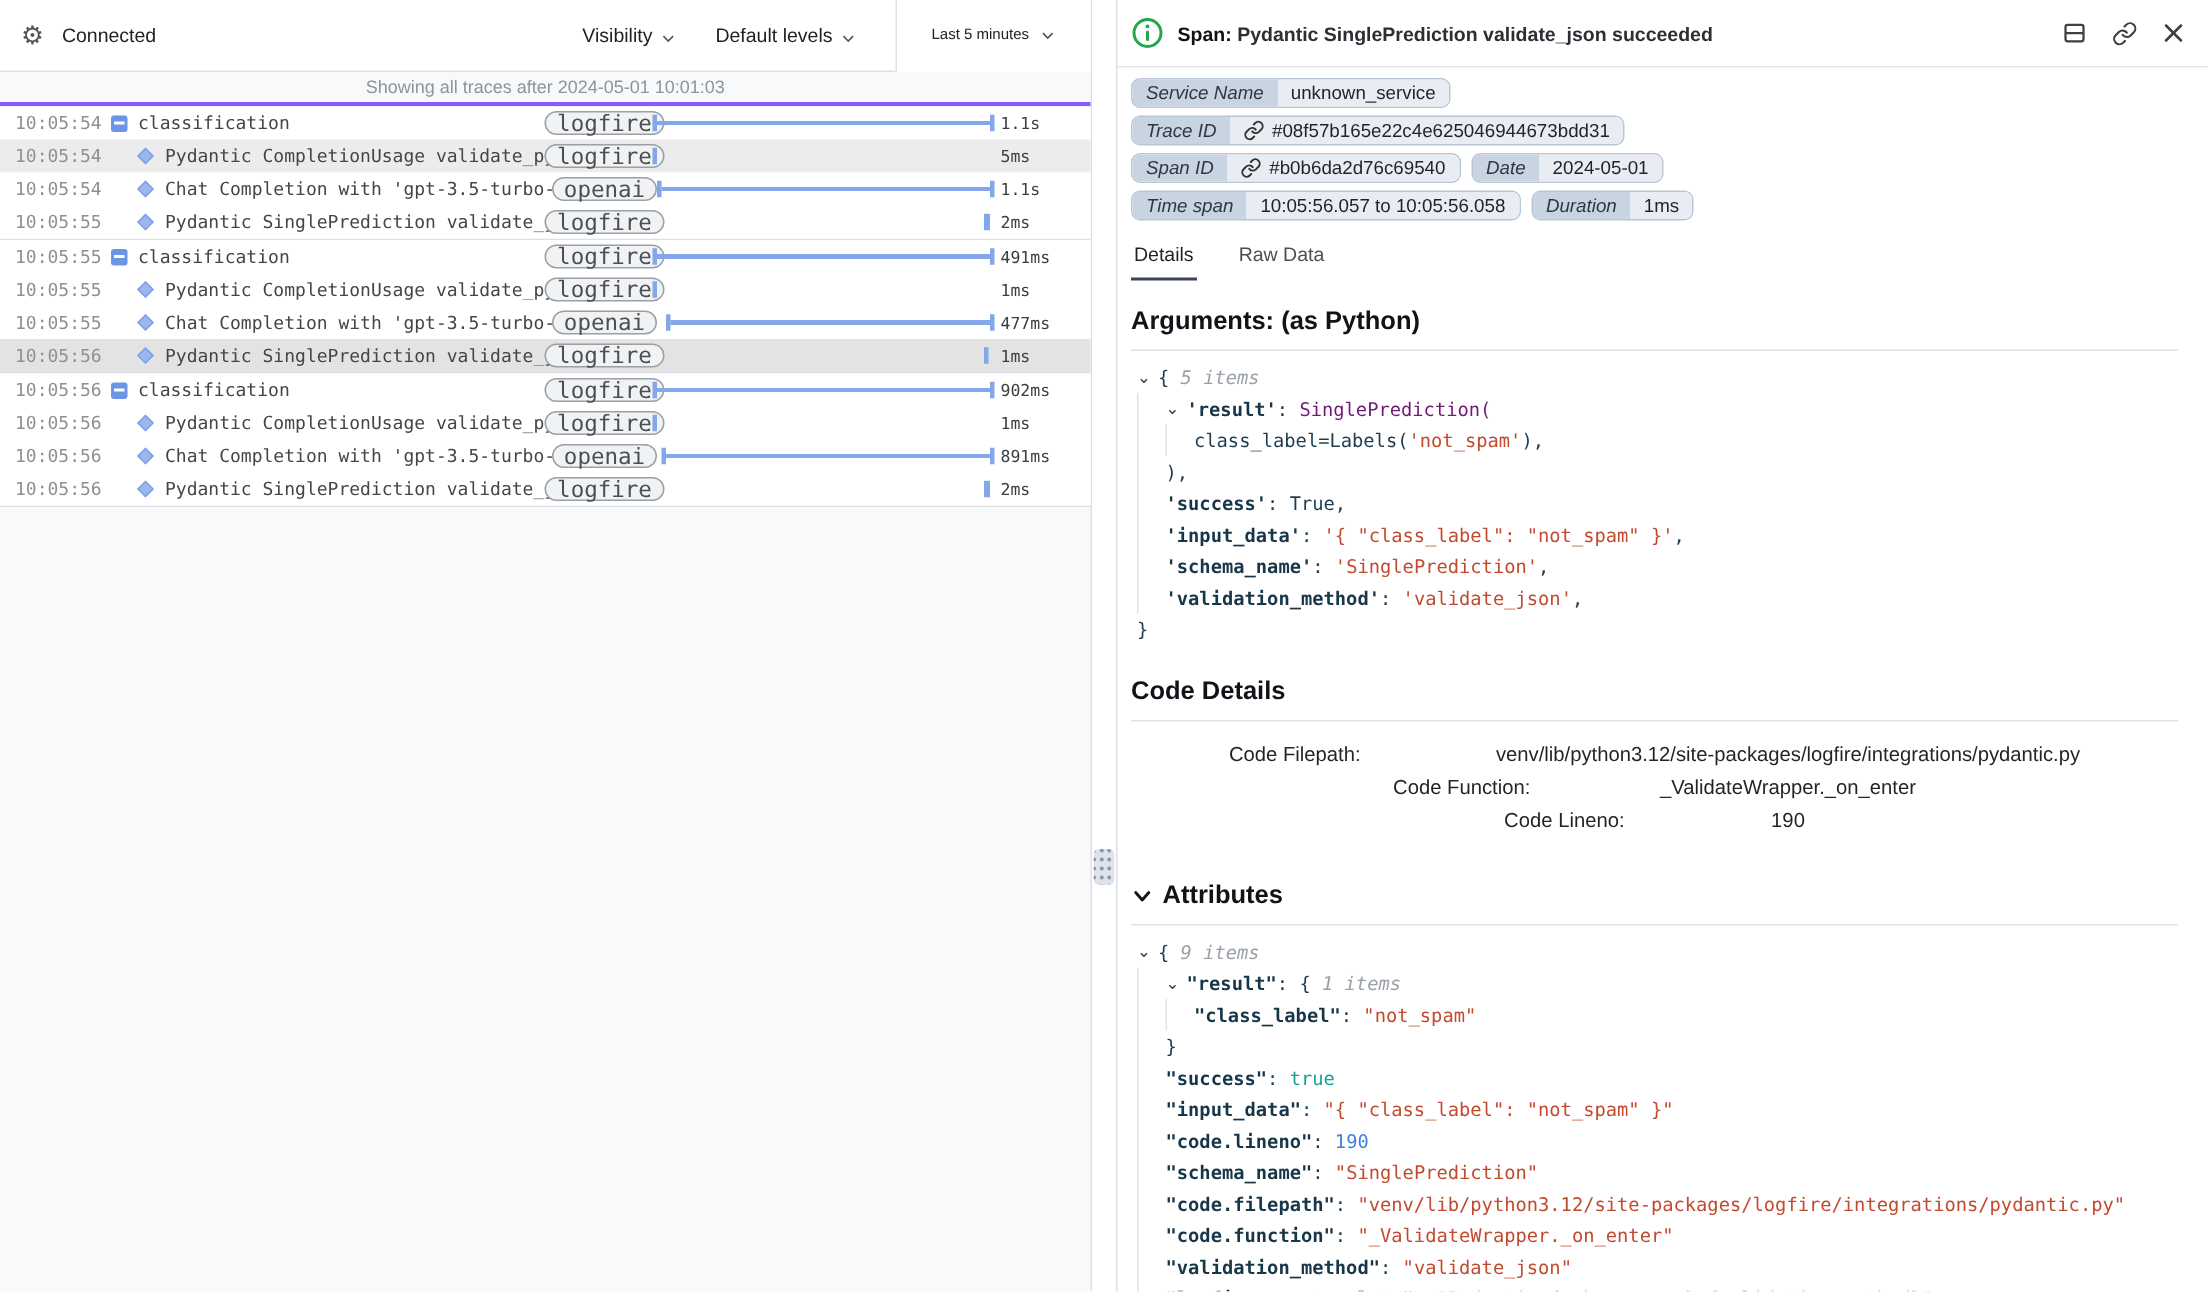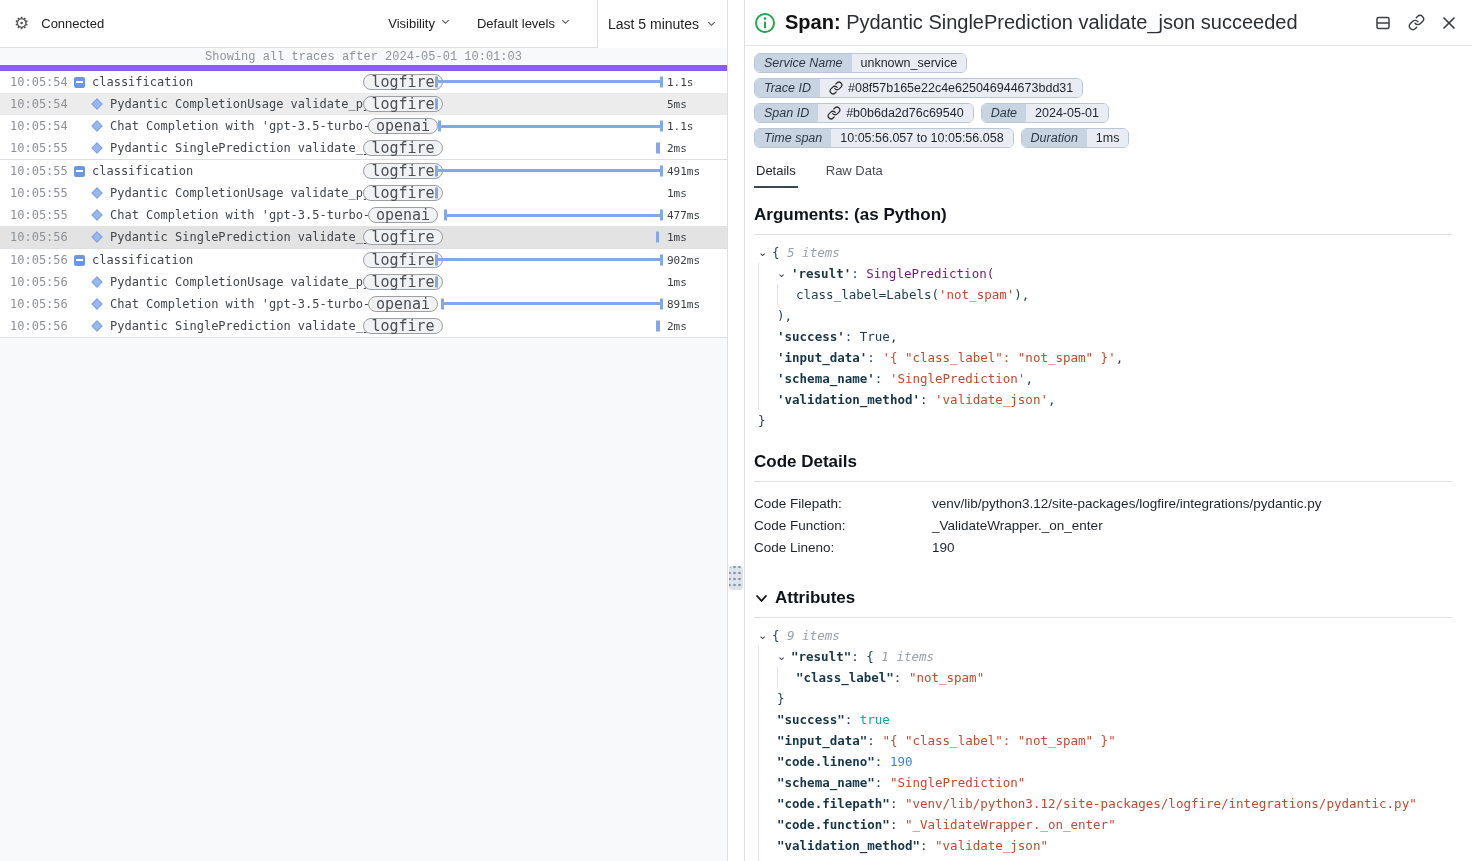--- a/index.html
+++ b/index.html
@@ -6,25 +6,25 @@
   html,body { width:1472px; height:861px; overflow:hidden; background:#fff;
     font-family:"Liberation Sans", sans-serif; color:#333; }
   .app { display:flex; width:1472px; height:861px; }
 
   
   .left-panel { width:728px; flex:none; background:#f8f9fa; border-right:1px solid #dcdfe3; display:flex; flex-direction:column; }
   .lheader { height:48px; flex:none; background:#fff; border-bottom:1px solid #dcdfe3; display:flex; align-items:center; }
   .gear { margin-left:14px; font-size:17px; color:#555; line-height:1; }
   .conn-label { margin-left:12px; font-size:13px; color:#222; }
   .lheader .spacer { flex:1; }
-  .hdr-dd { display:flex; align-items:flex-start; gap:5px; font-size:13px; color:#222; margin-right:26px; cursor:default; }
+  .hdr-dd { display:flex; align-items:flex-end; gap:5px; font-size:13px; color:#222; margin-right:26px; cursor:default; }
   .chev svg { display:block; }
-  .time-box { height:48px; width:130px; flex:none; border-left:1px solid #dcdfe3; display:flex; align-items:center; justify-content:center; gap:7px; font-size:14px; color:#222; background:#fff; }
-  .notice { height:23px; flex:none; background:#f8f9fa; border-bottom:6px solid #8b5cf6; display:flex; align-items:center; justify-content:center;
-    font-family:Liberation Mono, monospace; font-size:12px; color:#8d949c; }
+  .time-box { height:48px; width:130px; flex:none; border-left:1px solid #dcdfe3; display:flex; align-items:center; justify-content:center; gap:7px; font-size:10px; color:#222; background:#fff; }
+  .notice { height:23px; flex:none; background:#f8f9fa; border-bottom:3px solid #8b5cf6; display:flex; align-items:center; justify-content:center;
+    font-family:Liberation Sans, sans-serif; font-size:12px; color:#8d949c; }
   .tgroup { background:#fff; border-bottom:1px solid #dcdfe3; }
   .trow { height:22px; display:flex; align-items:center; padding:0 4px 0 10px; background:#fff;
     font-family:"DejaVu Sans Mono", monospace; font-size:12px; color:#41464b; cursor:pointer; }
   .trow.hl-hover { background:#ececec; }
   .trow.hl-selected { background:#e3e3e3; }
   .ttime { width:56px; flex:none; color:#8d9196; }
   .ticon { width:14px; flex:none; margin-left:6px; display:flex; align-items:center; justify-content:center; }
   .trow.child .ticon { margin-left:24px; }
   .minus-sq { width:11px; height:11px; background:#6d95e6; border-radius:2px; position:relative; }
   .minus-sq::after { content:""; position:absolute; left:2px; right:2px; top:4.5px; height:2px; background:#fff; }
@@ -40,21 +40,21 @@
   .tdur { width:56px; flex:none; margin-left:4px; font-size:11px; color:#3c4043; }
 
   
   .divider { width:16px; flex:none; background:#fff; position:relative; }
   .drag-handle { position:absolute; left:1px; top:566px; width:14px; height:24px; background:#dde3ea; border-radius:4px;
     background-image:radial-gradient(#8a94a6 1px, transparent 1.3px); background-size:5px 6px; background-position:3px 4px; cursor:col-resize; }
 
   
   .right-panel { flex:1; background:#fff; border-left:1px solid #dcdfe3; overflow:hidden; }
   .rheader { display:flex; align-items:center; gap:9px; padding:11px 16px 11px 9px; border-bottom:1px solid #e4e6e9; }
-  .rtitle { font-size:20px; color:#2b2f33; flex:1; white-space:nowrap; overflow:hidden; }
+  .rtitle { font-size:13px; color:#2b2f33; flex:1; white-space:nowrap; overflow:hidden;font-weight:bold; }
   .rtitle b { color:#111; }
   .ricons { display:flex; align-items:center; gap:17px; color:#3c4043; }
   .ricons > span { cursor:pointer; display:flex; }
 
   .chips { display:flex; flex-wrap:wrap; gap:5px 7px; padding:7px 9px 4px 9px; max-width:540px; }
   .chip { display:inline-flex; align-items:stretch; border:1px solid #b9c6d6; border-radius:6px; overflow:hidden; font-size:12.5px; white-space:nowrap; }
   .chip-label { background:#c9d4e3; color:#2e3844; font-style:italic; padding:2px 9px; display:flex; align-items:center; }
   .chip-value { background:#e9edf3; color:#1f2429; padding:2px 9px; display:flex; align-items:center; gap:5px;text-align:right; }
 
   .tabs { display:flex; gap:26px; padding:6px 9px 0 9px; font-size:13px; }
@@ -71,21 +71,21 @@
   .caret { display:inline-block; width:14px; flex:none; color:#2f3b46; font-family:"DejaVu Sans", sans-serif; font-size:11px; line-height:21px; cursor:pointer; }
   .tk-p { color:#1d3c50; }
   .tk-k { color:#173648; font-weight:bold; }
   .tk-s { color:#c24a2f; }
   .tk-c { color:#701a75; }
   .tk-b { color:#15a39a; }
   .tk-n { color:#3c82dd; }
   .tk-m { color:#9ba1a8; font-style:italic; }
 
   .kv-rows { margin-top:11px; font-size:13.5px; color:#1f2429; }
-  .kv { display:flex; line-height:22px; }
+  .kv { display:flex; line-height:22px;justify-content:center; }
   .kv-label { width:178px; flex:none; }
 
   .attr-h { margin-top:29px; }
   svg { display:block; }
 </style>
 </head>
 <body>
 
 <div class="app">
 

